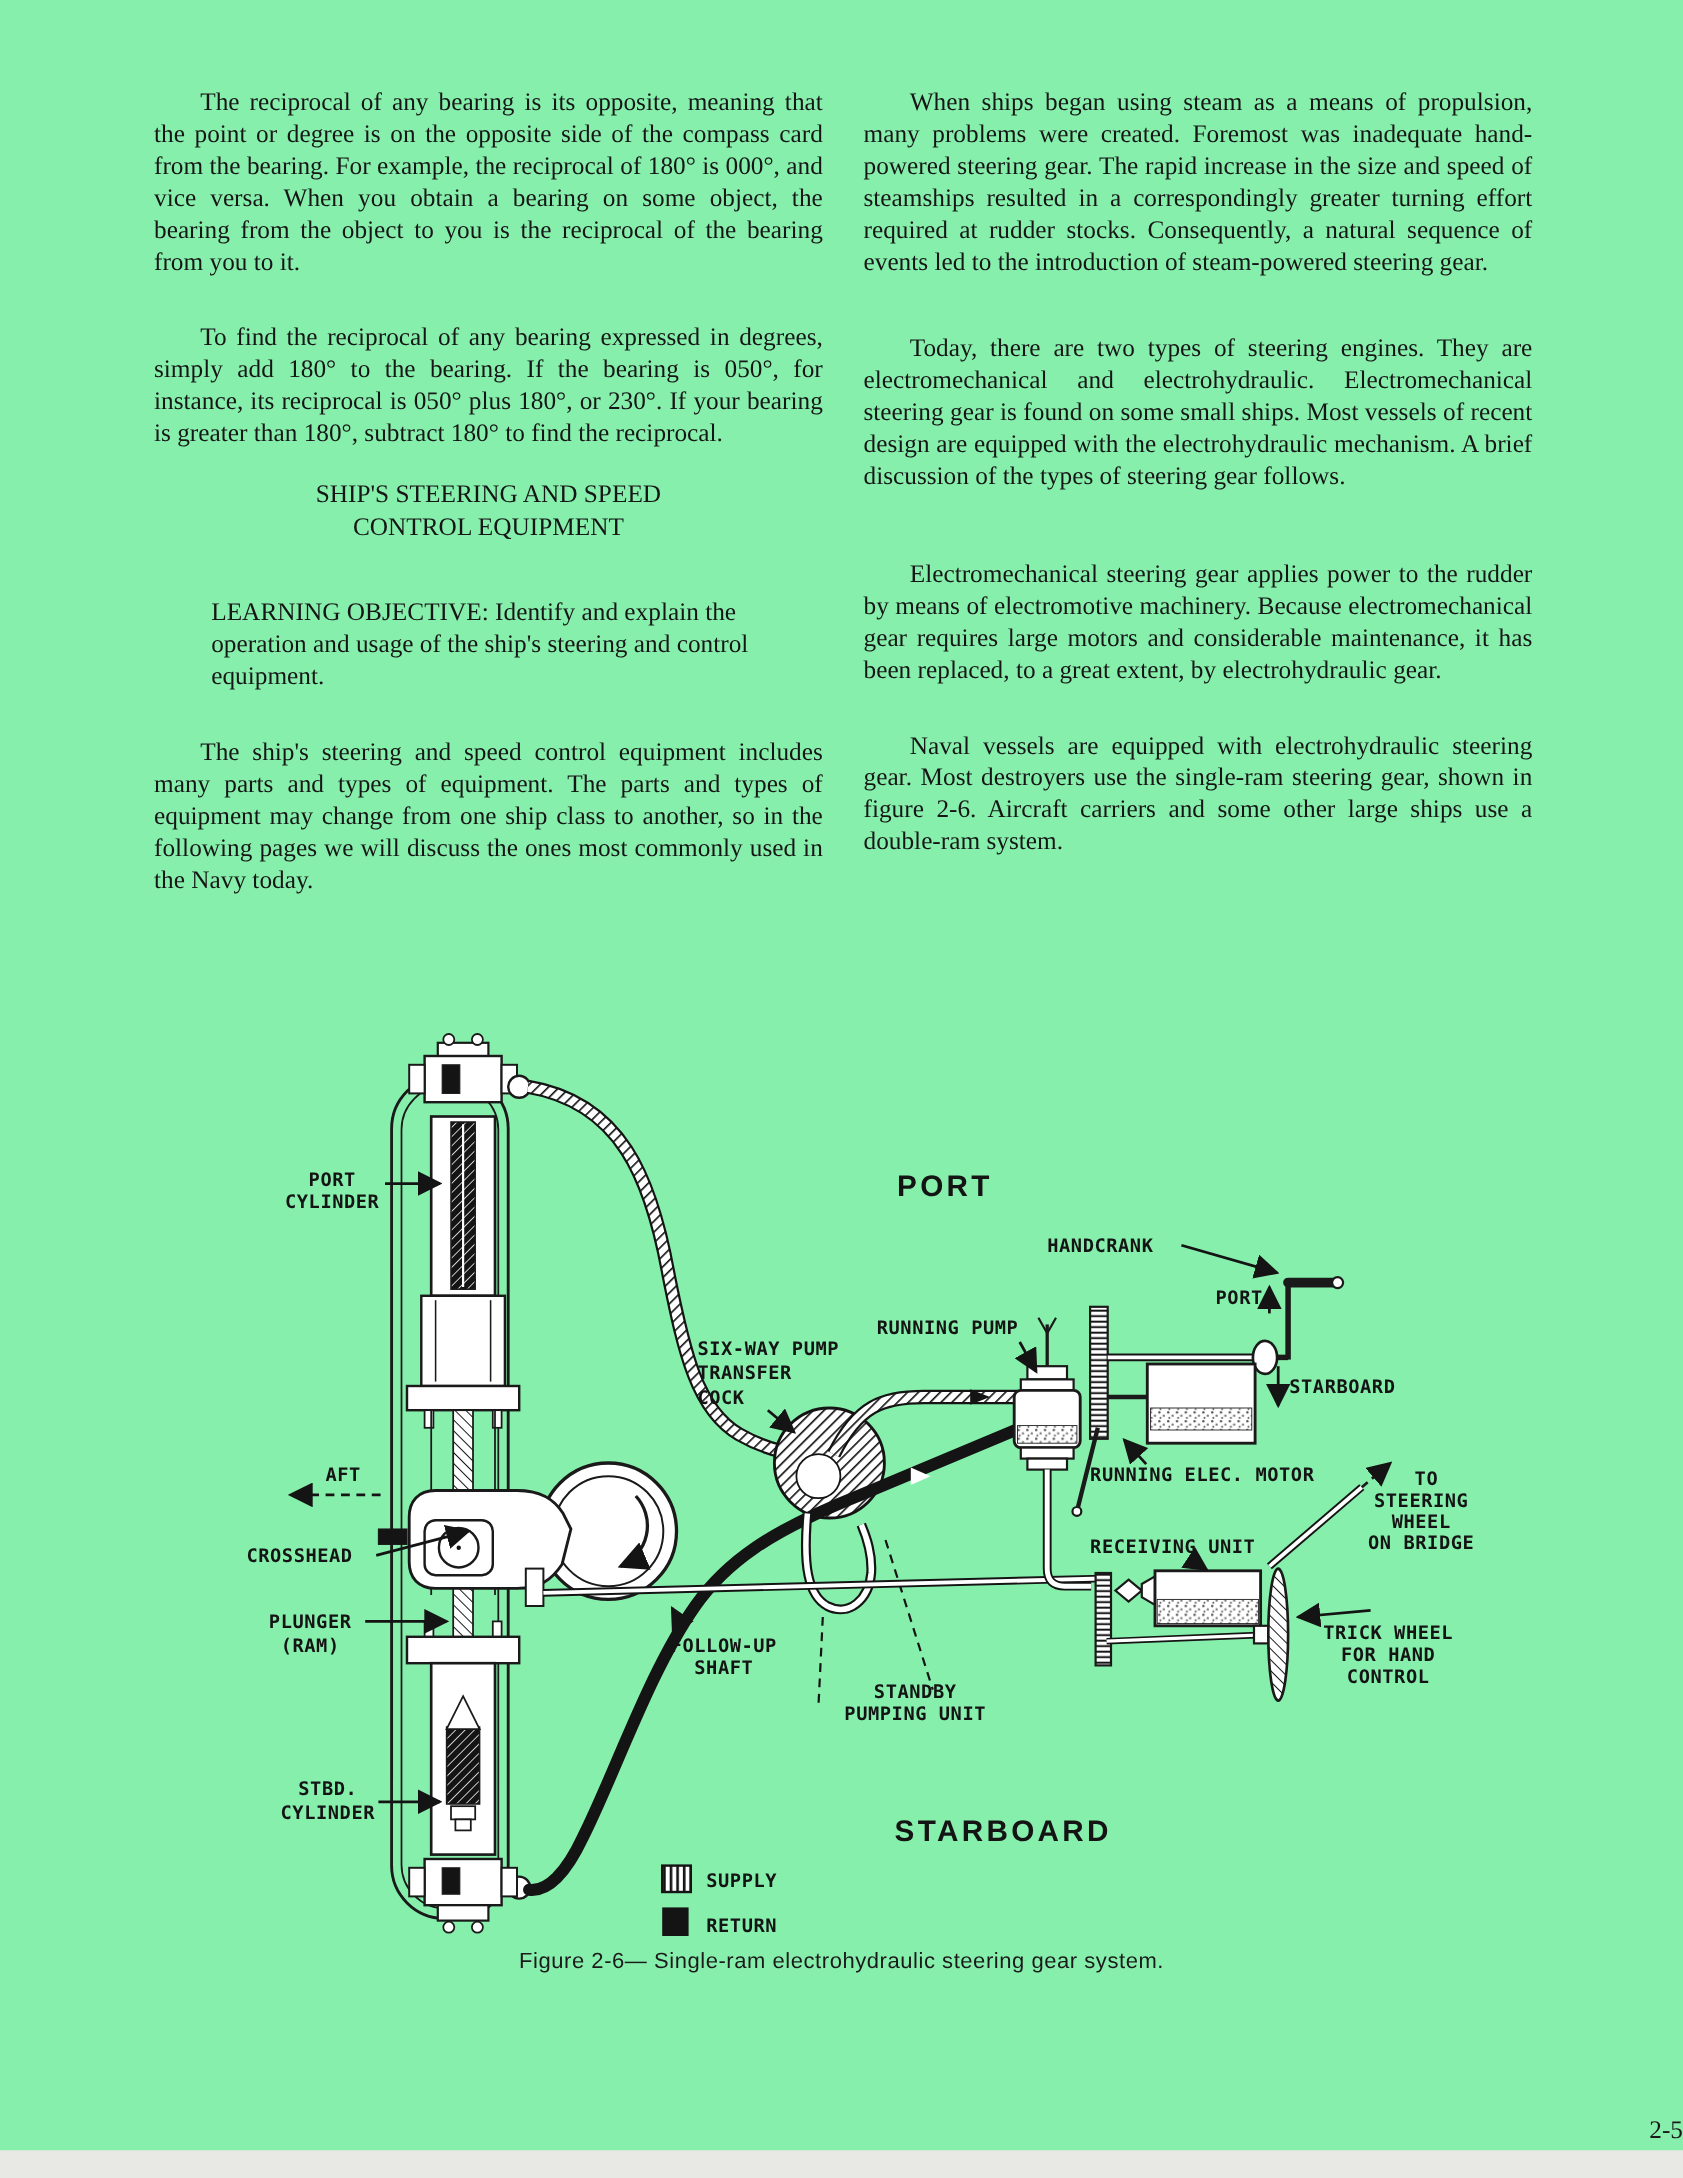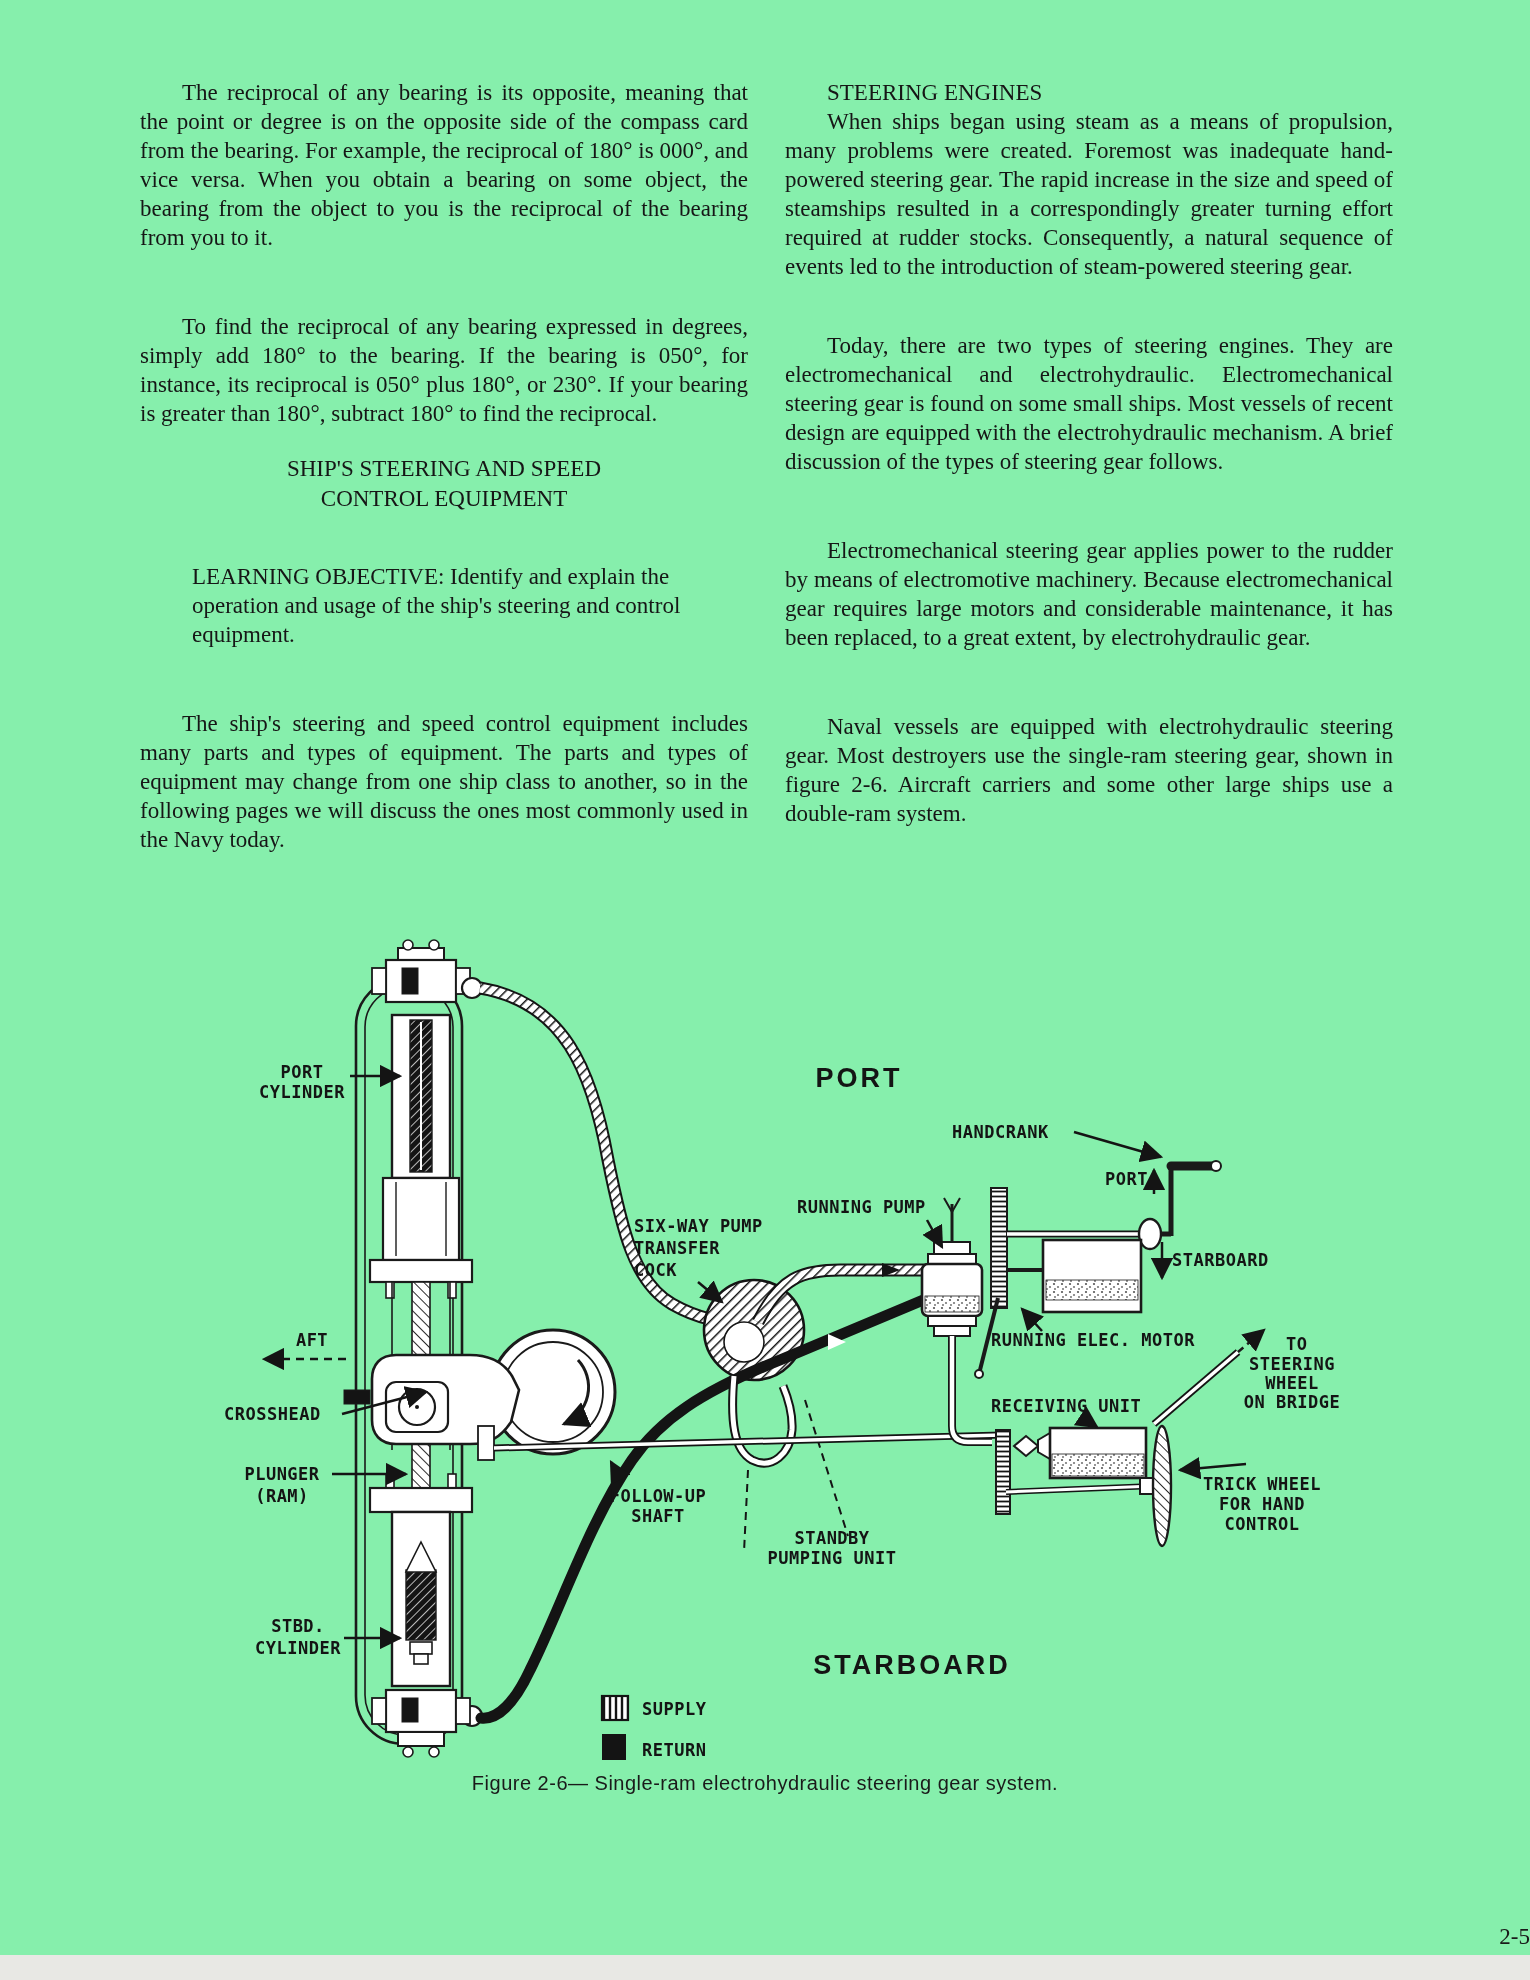--- a/index.html
+++ b/index.html
@@ -8,21 +8,21 @@
     background:#86efac; margin:0 auto; overflow:hidden;
     color:#151515;
   }
   .col {
     position:absolute; width:608px;
     font-family:"Liberation Serif","DejaVu Serif",serif;
     font-size:23px; line-height:29px; text-align:justify;
     color:#161616;
   }
   .col p { margin:0; text-indent:42px; }
-  .col .gap40 { margin-top:60px; }
+  .col .gap40 { margin-top:40px; }
   .col .gap50 { margin-top:50px; }
   .col .gap60 { margin-top:60px; }
   .center-head {
     margin-top:26px; text-align:center; line-height:30px;
     text-indent:0;
   }
   .objective {
     margin:48px 0 0 52px; width:492px; text-align:left;
     line-height:29px;
   }
@@ -59,21 +59,20 @@
     <p class="gap40">To find the reciprocal of any bearing expressed in degrees, simply add 180° to the bearing. If the bearing is 050°, for instance, its reciprocal is 050° plus 180°, or 230°. If your bearing is greater than 180°, subtract 180° to find the reciprocal.</p>
     <div class="center-head">
       <div>SHIP'S STEERING AND SPEED</div>
       <div>CONTROL EQUIPMENT</div>
     </div>
     <div class="objective">LEARNING OBJECTIVE: Identify and explain the operation and usage of the ship's steering and control equipment.</div>
     <p class="gap40">The ship's steering and speed control equipment includes many parts and types of equipment. The parts and types of equipment may change from one ship class to another, so in the following pages we will discuss the ones most commonly used in the Navy today.</p>
   </div>
 
   <div class="col" style="left:785px; top:78px;">
-    <p class="col-head">STEERING ENGINES</p>
     <p>When ships began using steam as a means of propulsion, many problems were created. Foremost was inadequate hand-powered steering gear. The rapid increase in the size and speed of steamships resulted in a correspondingly greater turning effort required at rudder stocks. Consequently, a natural sequence of events led to the introduction of steam-powered steering gear.</p>
     <p class="gap50">Today, there are two types of steering engines. They are electromechanical and electrohydraulic. Electromechanical steering gear is found on some small ships. Most vessels of recent design are equipped with the electrohydraulic mechanism. A brief discussion of the types of steering gear follows.</p>
     <p class="gap60">Electromechanical steering gear applies power to the rudder by means of electromotive machinery. Because electromechanical gear requires large motors and considerable maintenance, it has been replaced, to a great extent, by electrohydraulic gear.</p>
     <p class="gap40">Naval vessels are equipped with electrohydraulic steering gear. Most destroyers use the single-ram steering gear, shown in figure 2-6. Aircraft carriers and some other large ships use a double-ram system.</p>
   </div>
 
   <svg class="diagram" width="1300" height="845" viewBox="0 0 1300 845">
     <defs>
       <marker id="arr" viewBox="0 0 10 10" refX="9" refY="5" markerWidth="9" markerHeight="9" orient="auto-start-reverse">
         <path d="M0,0 L10,5 L0,10 Z" fill="#141414"></path>

